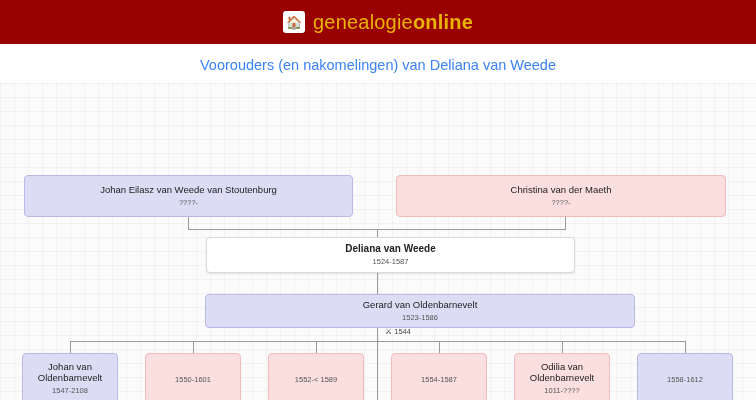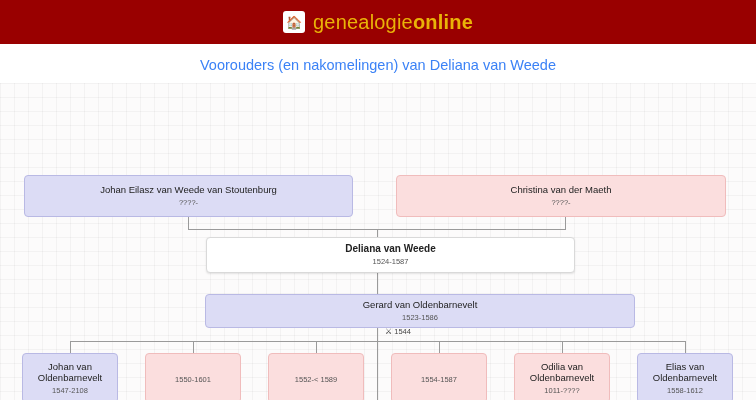--- a/index.html
+++ b/index.html
@@ -217,17 +217,16 @@
   <div class="node female" style="left:391px; top:270px; width:96px; height:50px;">
     <div class="dates">1554-1587</div>
   </div>
 
   <div class="node female" style="left:514px; top:270px; width:96px; height:50px;">
     <div class="name">Odilia van Oldenbarnevelt</div>
     <div class="dates">1011-????</div>
   </div>
 
   <div class="node male" style="left:637px; top:270px; width:96px; height:50px;">
-    <div class="name">Elias van Oldenbarnevelt</div>
     <div class="dates">1558-1612</div>
   </div>
 
 </div>
 
 </body></html>

